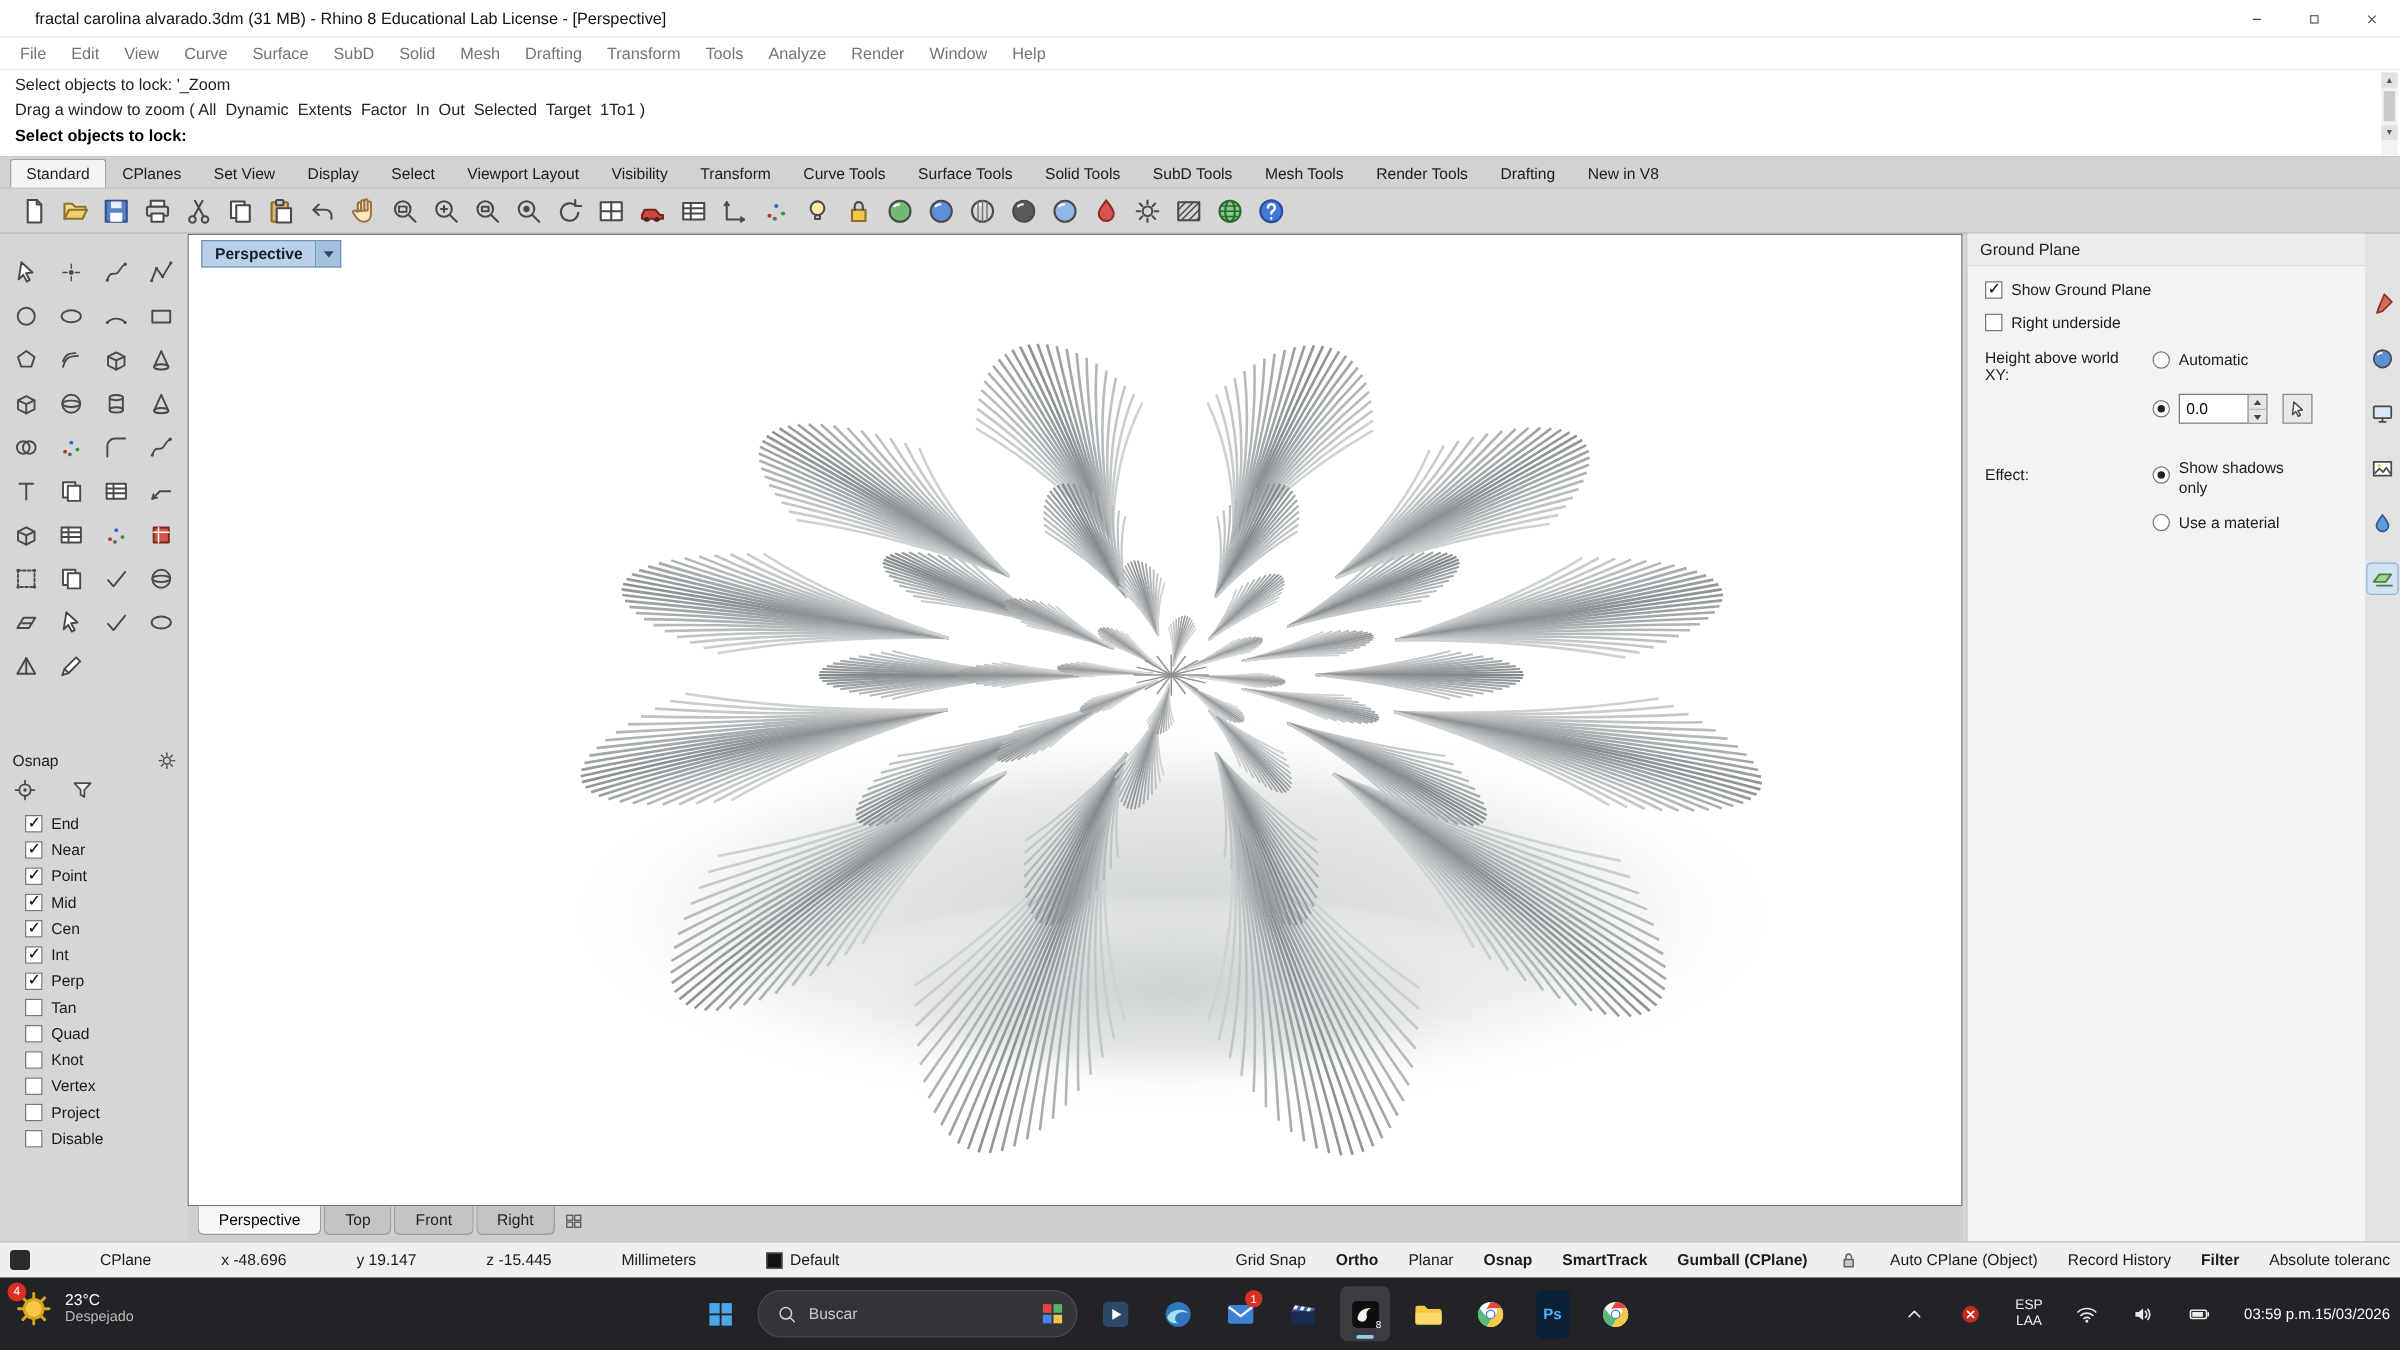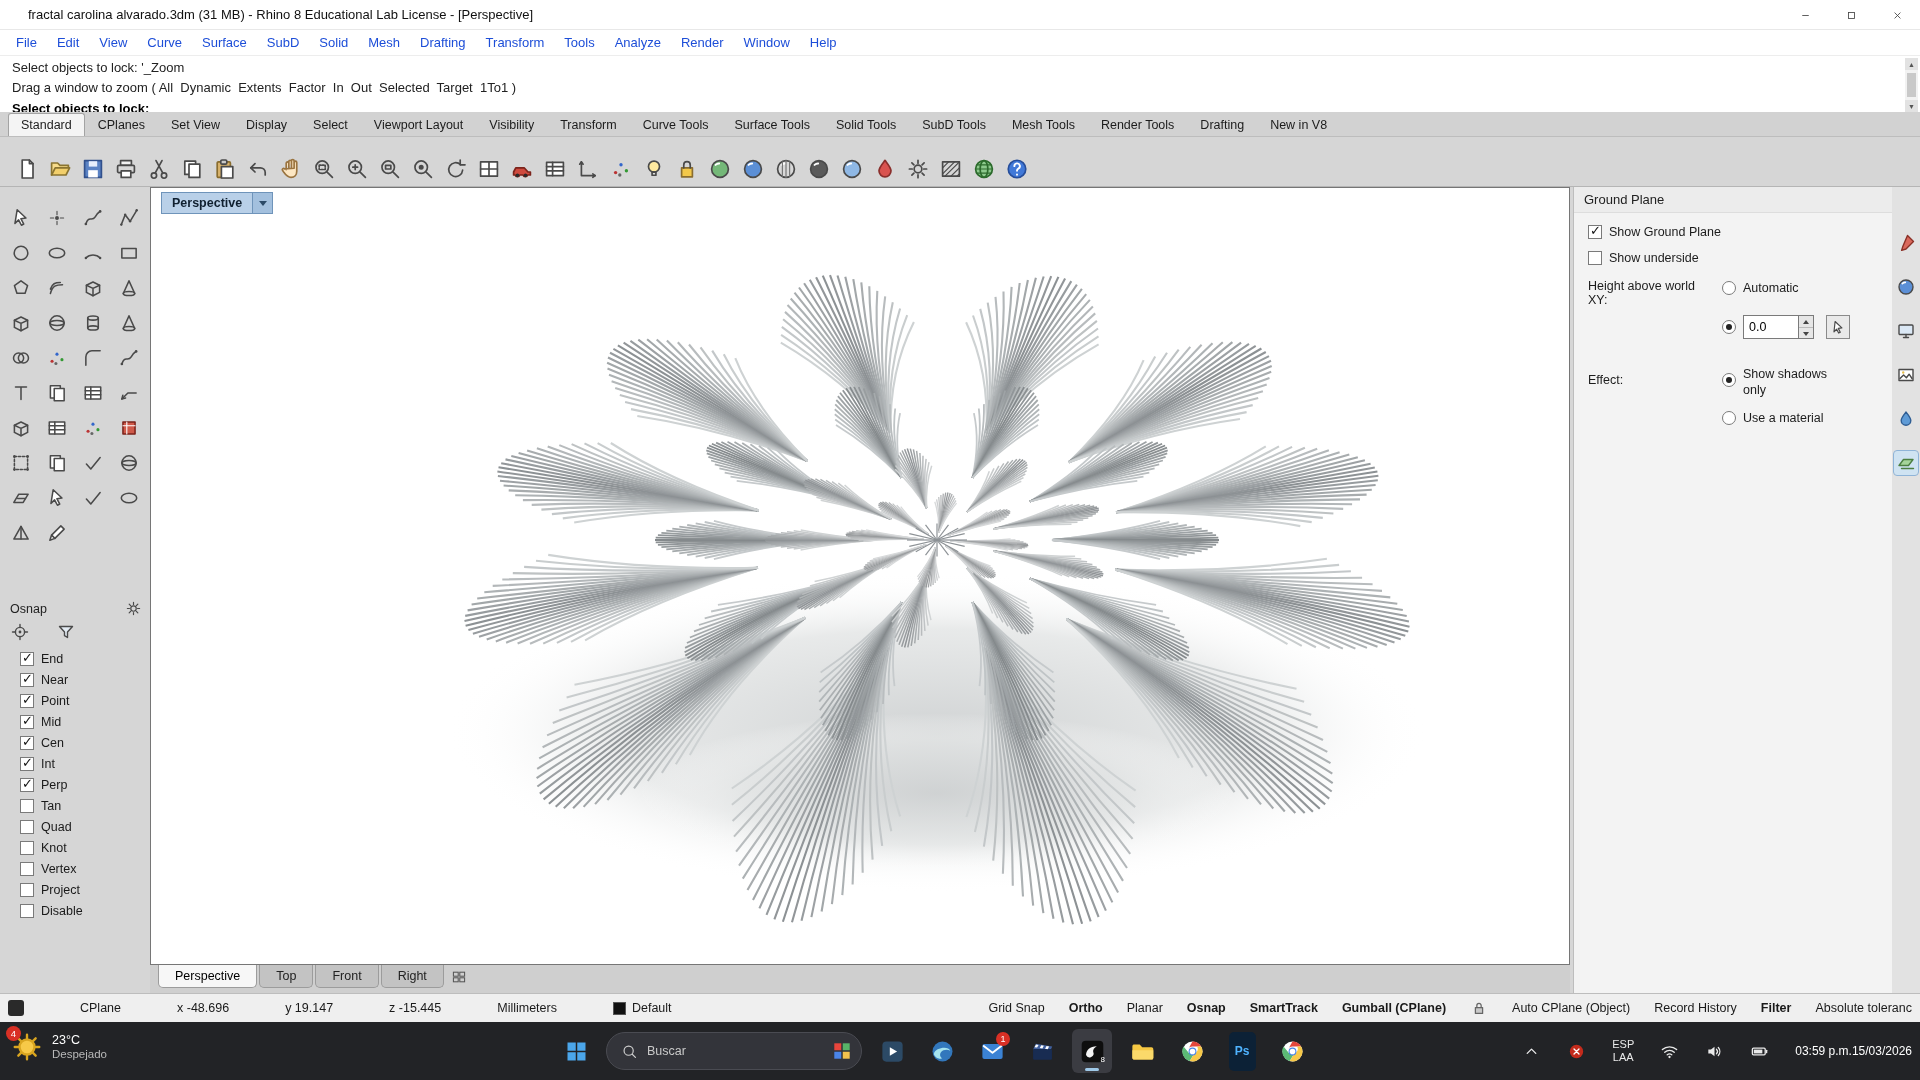--- a/index.html
+++ b/index.html
@@ -9,32 +9,32 @@
 
   
   .titlebar{left:0;top:0;width:1920px;height:30px;background:#fff;border-bottom:1px solid #e8e8e8;display:flex;align-items:center;padding-left:28px}
   .titlebar .t{font-size:13px;color:#111}
   .winbtns{position:absolute;right:0;top:0;height:30px;display:flex}
   .winbtn{width:46px;height:30px;display:flex;align-items:center;justify-content:center}
   .winbtn svg{width:13px;height:13px;stroke:#444;fill:none;stroke-width:1.3}
 
   
   .menubar{left:0;top:30px;width:1920px;height:26px;background:#fff;display:flex;align-items:center;padding-left:6px;border-bottom:1px solid #ededed}
-  .mi{padding:3px 10px;font-size:13px;color:#1d4ed8;cursor:default}
+  .mi{padding:3px 10px;font-size:13px;color:#737373;cursor:default}
 
   
   .cmdarea{left:0;top:56px;width:1920px;height:70px;background:#fff;border-bottom:1px solid #b9b9b9}
   .cmdline{position:absolute;left:12px;white-space:pre;font-size:13px;color:#222}
   .cmdline.prompt{font-weight:700;color:#000}
   .cmd-scroll{position:absolute;right:2px;top:2px;width:13px;height:66px;background:#f2f2f2}
   .cmd-scroll .arr{width:13px;height:12px;background:#e2e2e2;display:flex;align-items:center;justify-content:center;font-size:7px;color:#555}
   .cmd-scroll .thumb{width:9px;height:24px;background:#c9c9c9;margin:3px auto}
 
   
-  .tabrow{left:0;top:112px;width:1920px;height:25px;background:#d2d2d2;display:flex;align-items:flex-end;padding-left:8px;border-bottom:1px solid #bdbdbd}
+  .tabrow{left:0;top:126px;width:1920px;height:25px;background:#d2d2d2;display:flex;align-items:flex-end;padding-left:8px;border-bottom:1px solid #bdbdbd}
   .ttab{padding:4px 12px;font-size:12.5px;color:#1c1c1c;border:1px solid transparent;border-bottom:none}
   .ttab.active{background:#f4f4f4;border-color:#a3a3a3;border-radius:3px 3px 0 0;font-weight:400}
 
   
   .iconrow{left:0;top:151px;width:1920px;height:36px;background:#d6d6d6;border-bottom:1px solid #b5b5b5;display:flex;align-items:center;gap:7px;padding-left:14px}
 
   .ic{display:inline-flex;align-items:center;justify-content:center}
   .ic svg{width:100%;height:100%;display:block}
   .tbi{width:26px;height:26px;padding:1px}
   .pali{width:36px;height:34px;padding:6px}
@@ -1534,21 +1534,21 @@
   <div class="ab rightpanel">
     <div class="gp-head">
         <span>Ground Plane</span>
       </div>
     <div class="gp-row" style="left:14px;top:38px">
       <span class="cb on"></span>
       <span>Show Ground Plane</span>
     </div>
     <div class="gp-row" style="left:14px;top:64px">
       <span class="cb"></span>
-      <span>Show underside</span>
+      <span>Right underside</span>
     </div>
     <div class="gp-row" style="left:14px;top:92px;width:116px;white-space:normal">
       <span>Height above world XY:</span>
     </div>
     <div class="gp-row" style="left:148px;top:94px">
       <span class="radio"></span>
       <span>Automatic</span>
     </div>
     <div class="gp-row" style="left:148px;top:128px">
       <span class="radio on"></span>

